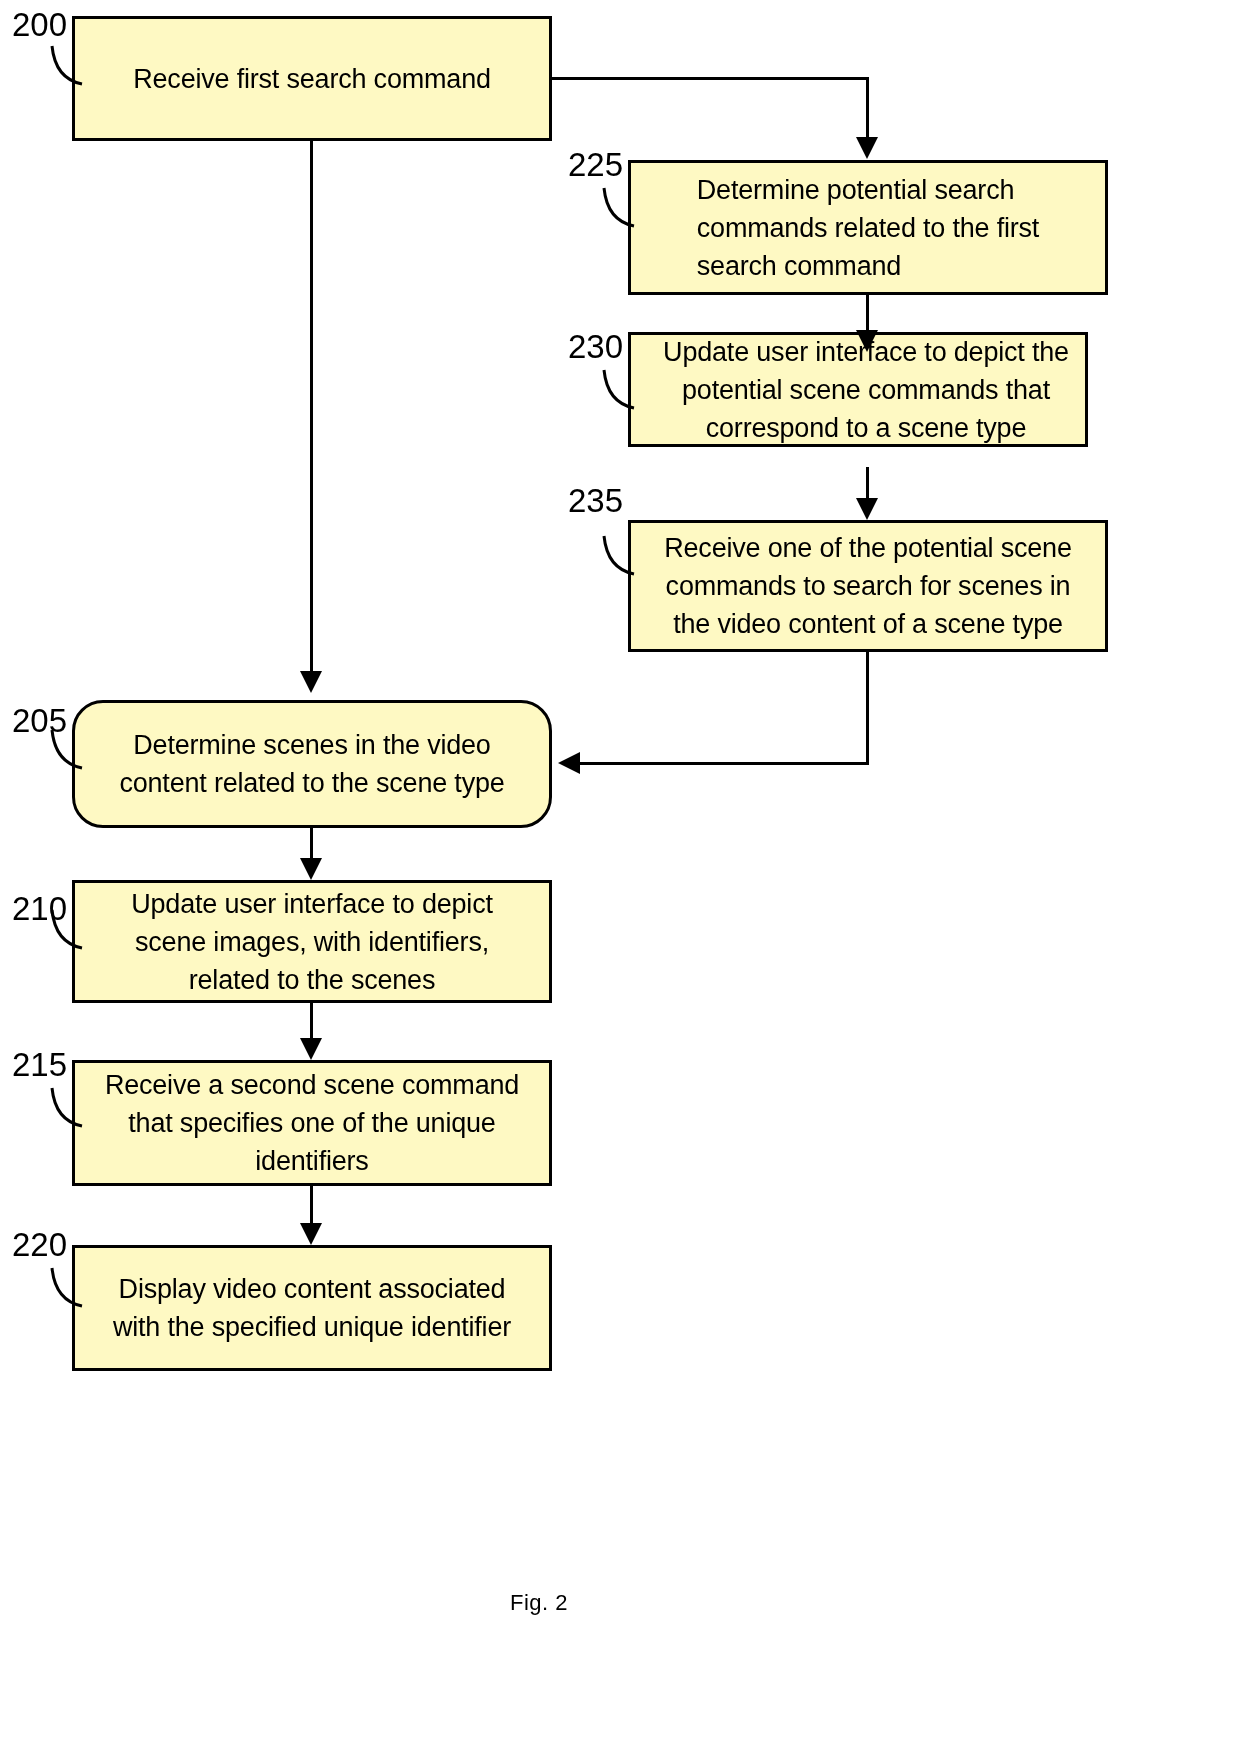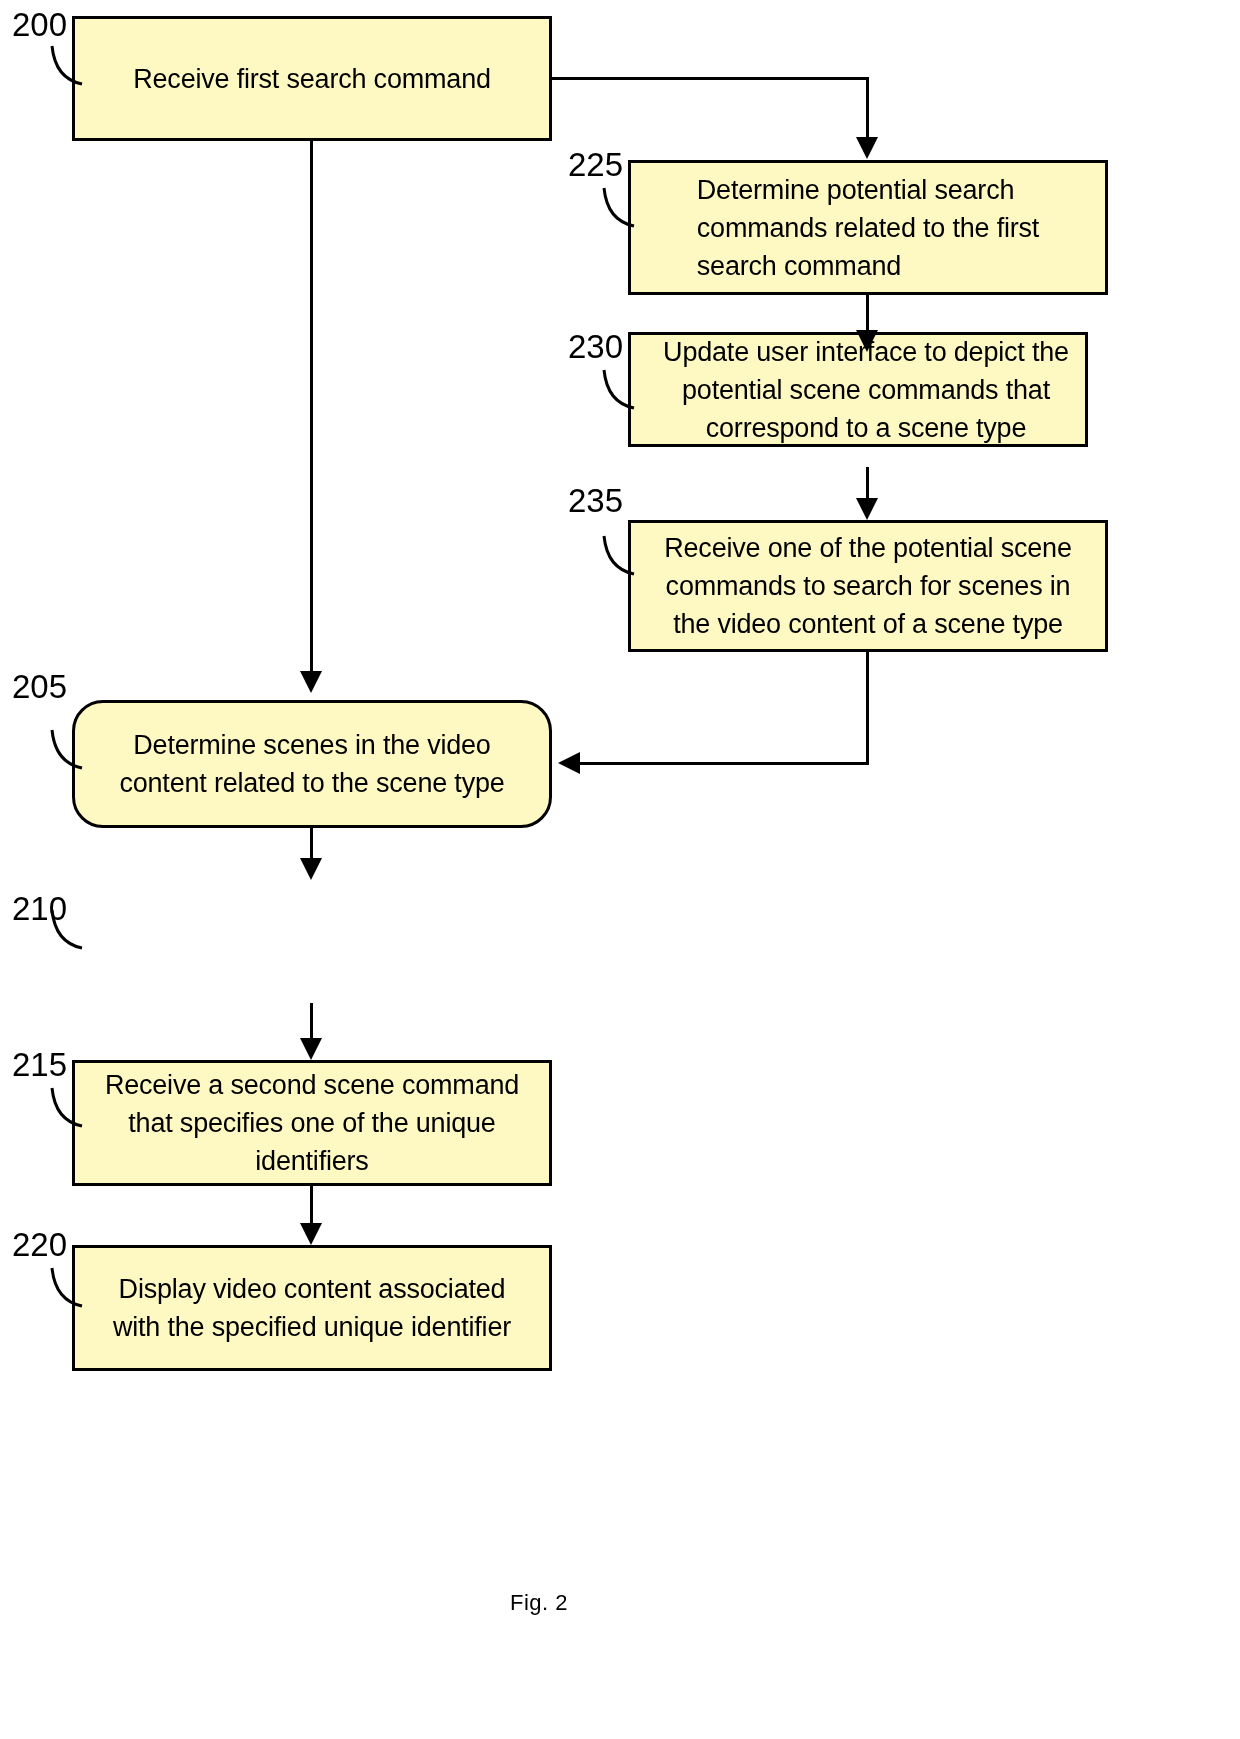--- a/index.html
+++ b/index.html
@@ -125,25 +125,30 @@
   </div>
   <div class="ref" style="left:568px; top:484px;">235</div>
   <svg class="hook" style="left:600px; top:534px;" width="36" height="46" viewBox="0 0 36 46">
     <path d="M4 2 C 6 22, 14 36, 34 40" fill="none" stroke="#000" stroke-width="3"></path>
   </svg>
 
   <div class="box" style="left:72px; top:700px; width:480px; height:128px;border-radius:31px;">
     <div class="txt">Determine scenes in the video
 content related to the scene type</div>
   </div>
-  <div class="ref" style="left:12px; top:670px;">205</div>
+  <div class="ref" style="left:12px; top:704px;">205</div>
   <svg class="hook" style="left:48px; top:728px;" width="36" height="46" viewBox="0 0 36 46">
     <path d="M4 2 C 6 22, 14 36, 34 40" fill="none" stroke="#000" stroke-width="3"></path>
   </svg>
 
+  <div class="box" style="left:72px; top:880px; width:480px; height:123px;">
+    <div class="txt">Update user interface to depict
+scene images, with identifiers,
+related to the scenes</div>
+  </div>
   <div class="ref" style="left:12px; top:892px;">210</div>
   <svg class="hook" style="left:48px; top:908px;" width="36" height="46" viewBox="0 0 36 46">
     <path d="M4 2 C 6 22, 14 36, 34 40" fill="none" stroke="#000" stroke-width="3"></path>
   </svg>
 
   <div class="box" style="left:72px; top:1060px; width:480px; height:126px;">
     <div class="txt">Receive a second scene command
 that specifies one of the unique
 identifiers</div>
   </div>

